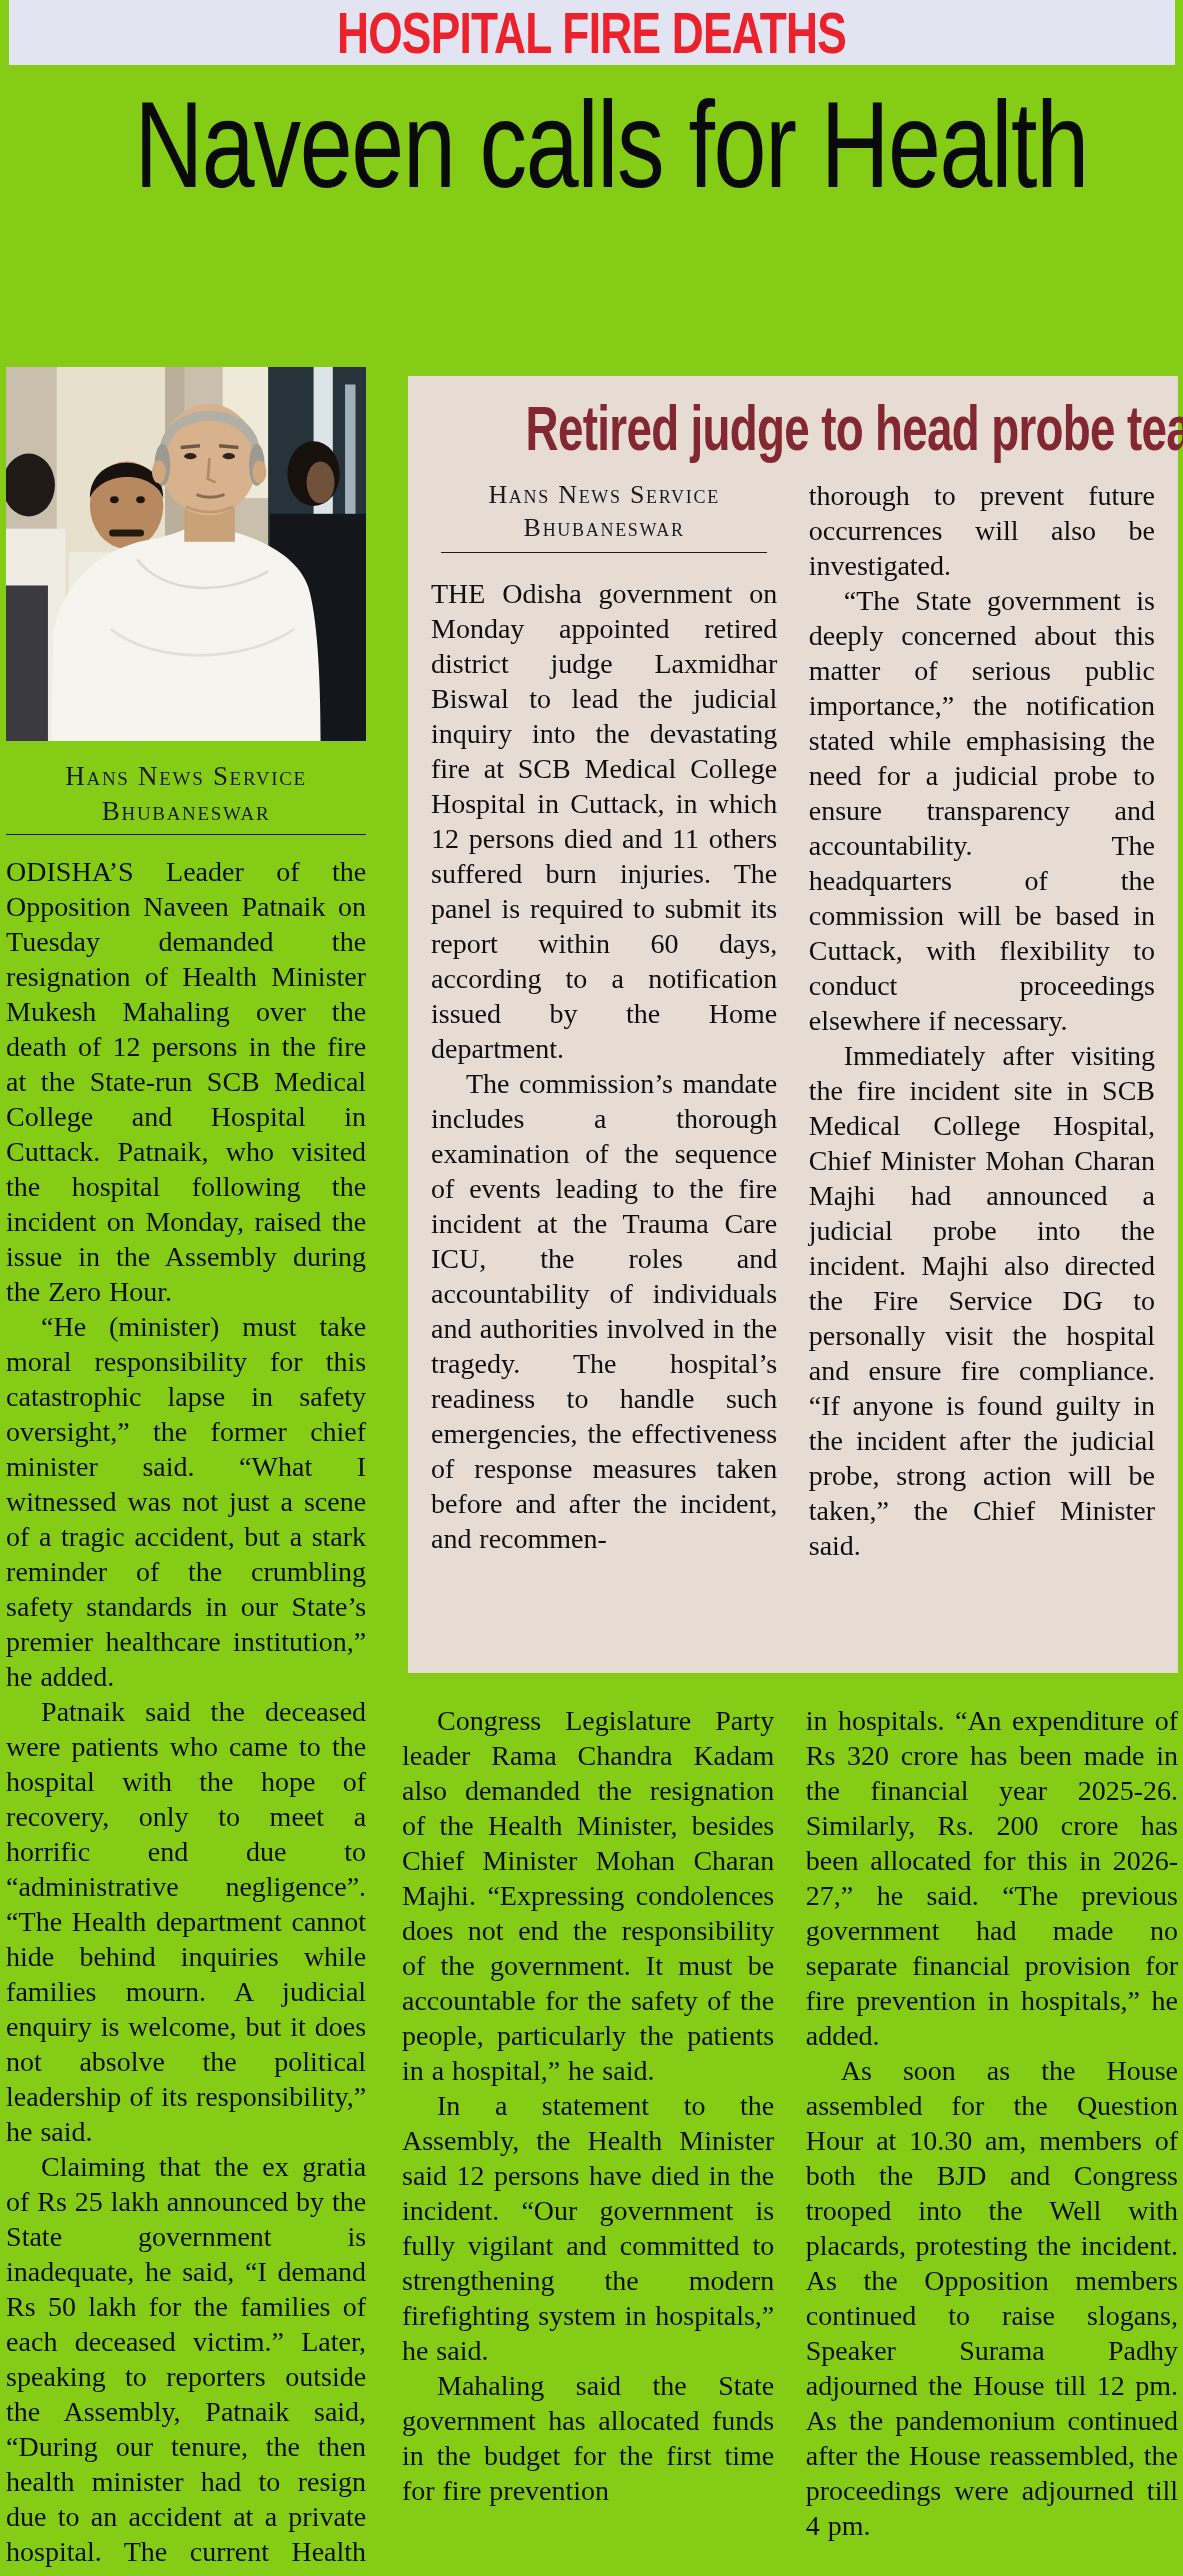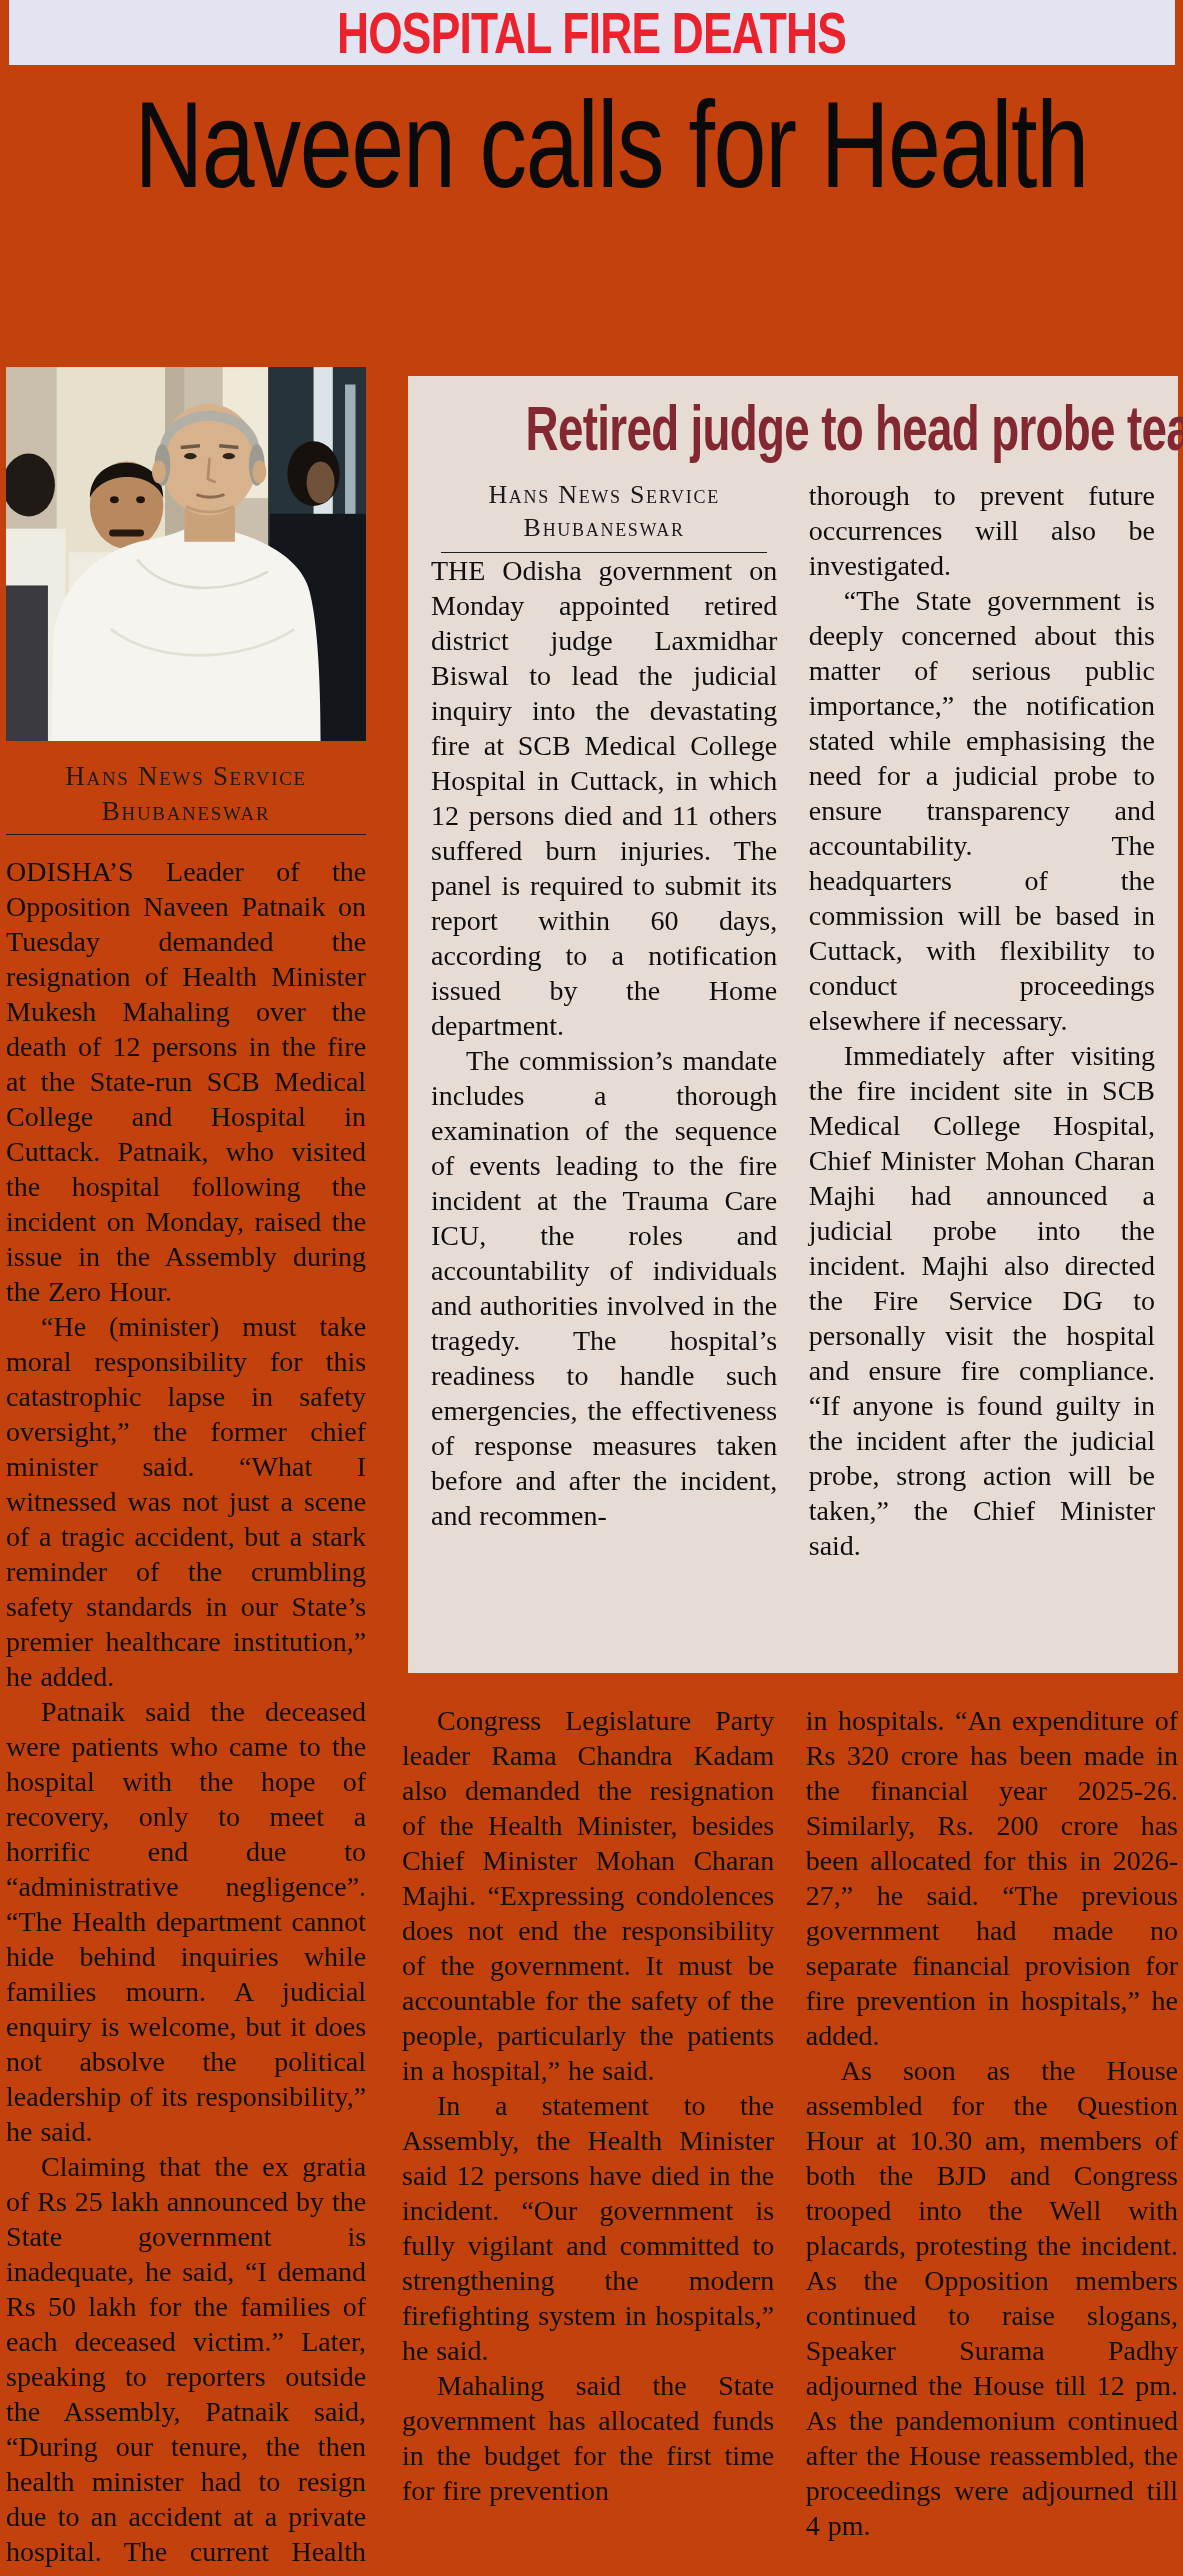--- a/index.html
+++ b/index.html
@@ -1,16 +1,16 @@
 <!DOCTYPE html>
 <html style="font-size:14px"><head>
 <meta charset="utf-8">
 <style>
   html,body{margin:0;padding:0;background:#ffffff;}
-  #page{position:relative;width:1184px;height:2576px;background:#c2410c;overflow:hidden;
+  #page{position:relative;width:1184px;height:2576px;background:#84cc16;overflow:hidden;
         font-family:"Liberation Serif", serif;color:#0f0f0f;}
 
   
   .banner{position:absolute;left:8.7px;top:0;width:1166px;height:65px;background:#e2e4f1;
           display:flex;align-items:center;justify-content:center;overflow:hidden;}
   .banner .kicker{display:inline-block;font-family:"Liberation Sans",sans-serif;font-weight:700;
           font-size:54px;letter-spacing:-0.9px;color:#eb222b;transform:scale(0.82,1.06);white-space:nowrap;}
 
   
   .headline{position:absolute;left:0;top:72px;width:1184px;text-align:center;
@@ -38,21 +38,21 @@
 
   
   .probe-box{position:absolute;left:408px;top:376px;width:770px;height:1297px;background:#e6dcd4;}
   .probe-box .box-headline{text-align:center;padding-top:17.5px;white-space:nowrap;}
   .probe-box .box-headline span{display:inline-block;font-family:"Liberation Sans",sans-serif;
         font-weight:700;font-size:61px;letter-spacing:-0.9px;color:#832730;transform:scale(0.75,1.02);transform-origin:center;}
   .box-cols{display:flex;gap:31.5px;padding:14px 23px 0 23px;}
   .box-cols .bcol{flex:1;min-width:0;}
   .box-cols .byline{font-size:26px;line-height:33px;}
   .box-cols .rule{margin-top:8.7px;border-top-width:1.3px;width:94%;margin-left:3%;}
-  .box-cols .body{}
+  .box-cols .body{margin-top:23px;}
 
   
   .cont{position:absolute;left:402px;top:1703px;width:776px;display:flex;gap:31.5px;justify-content:center;}
   .cont .ccol{flex:1;min-width:0;}
 </style>
 </head>
 <body>
 
 <div id="page">
 

